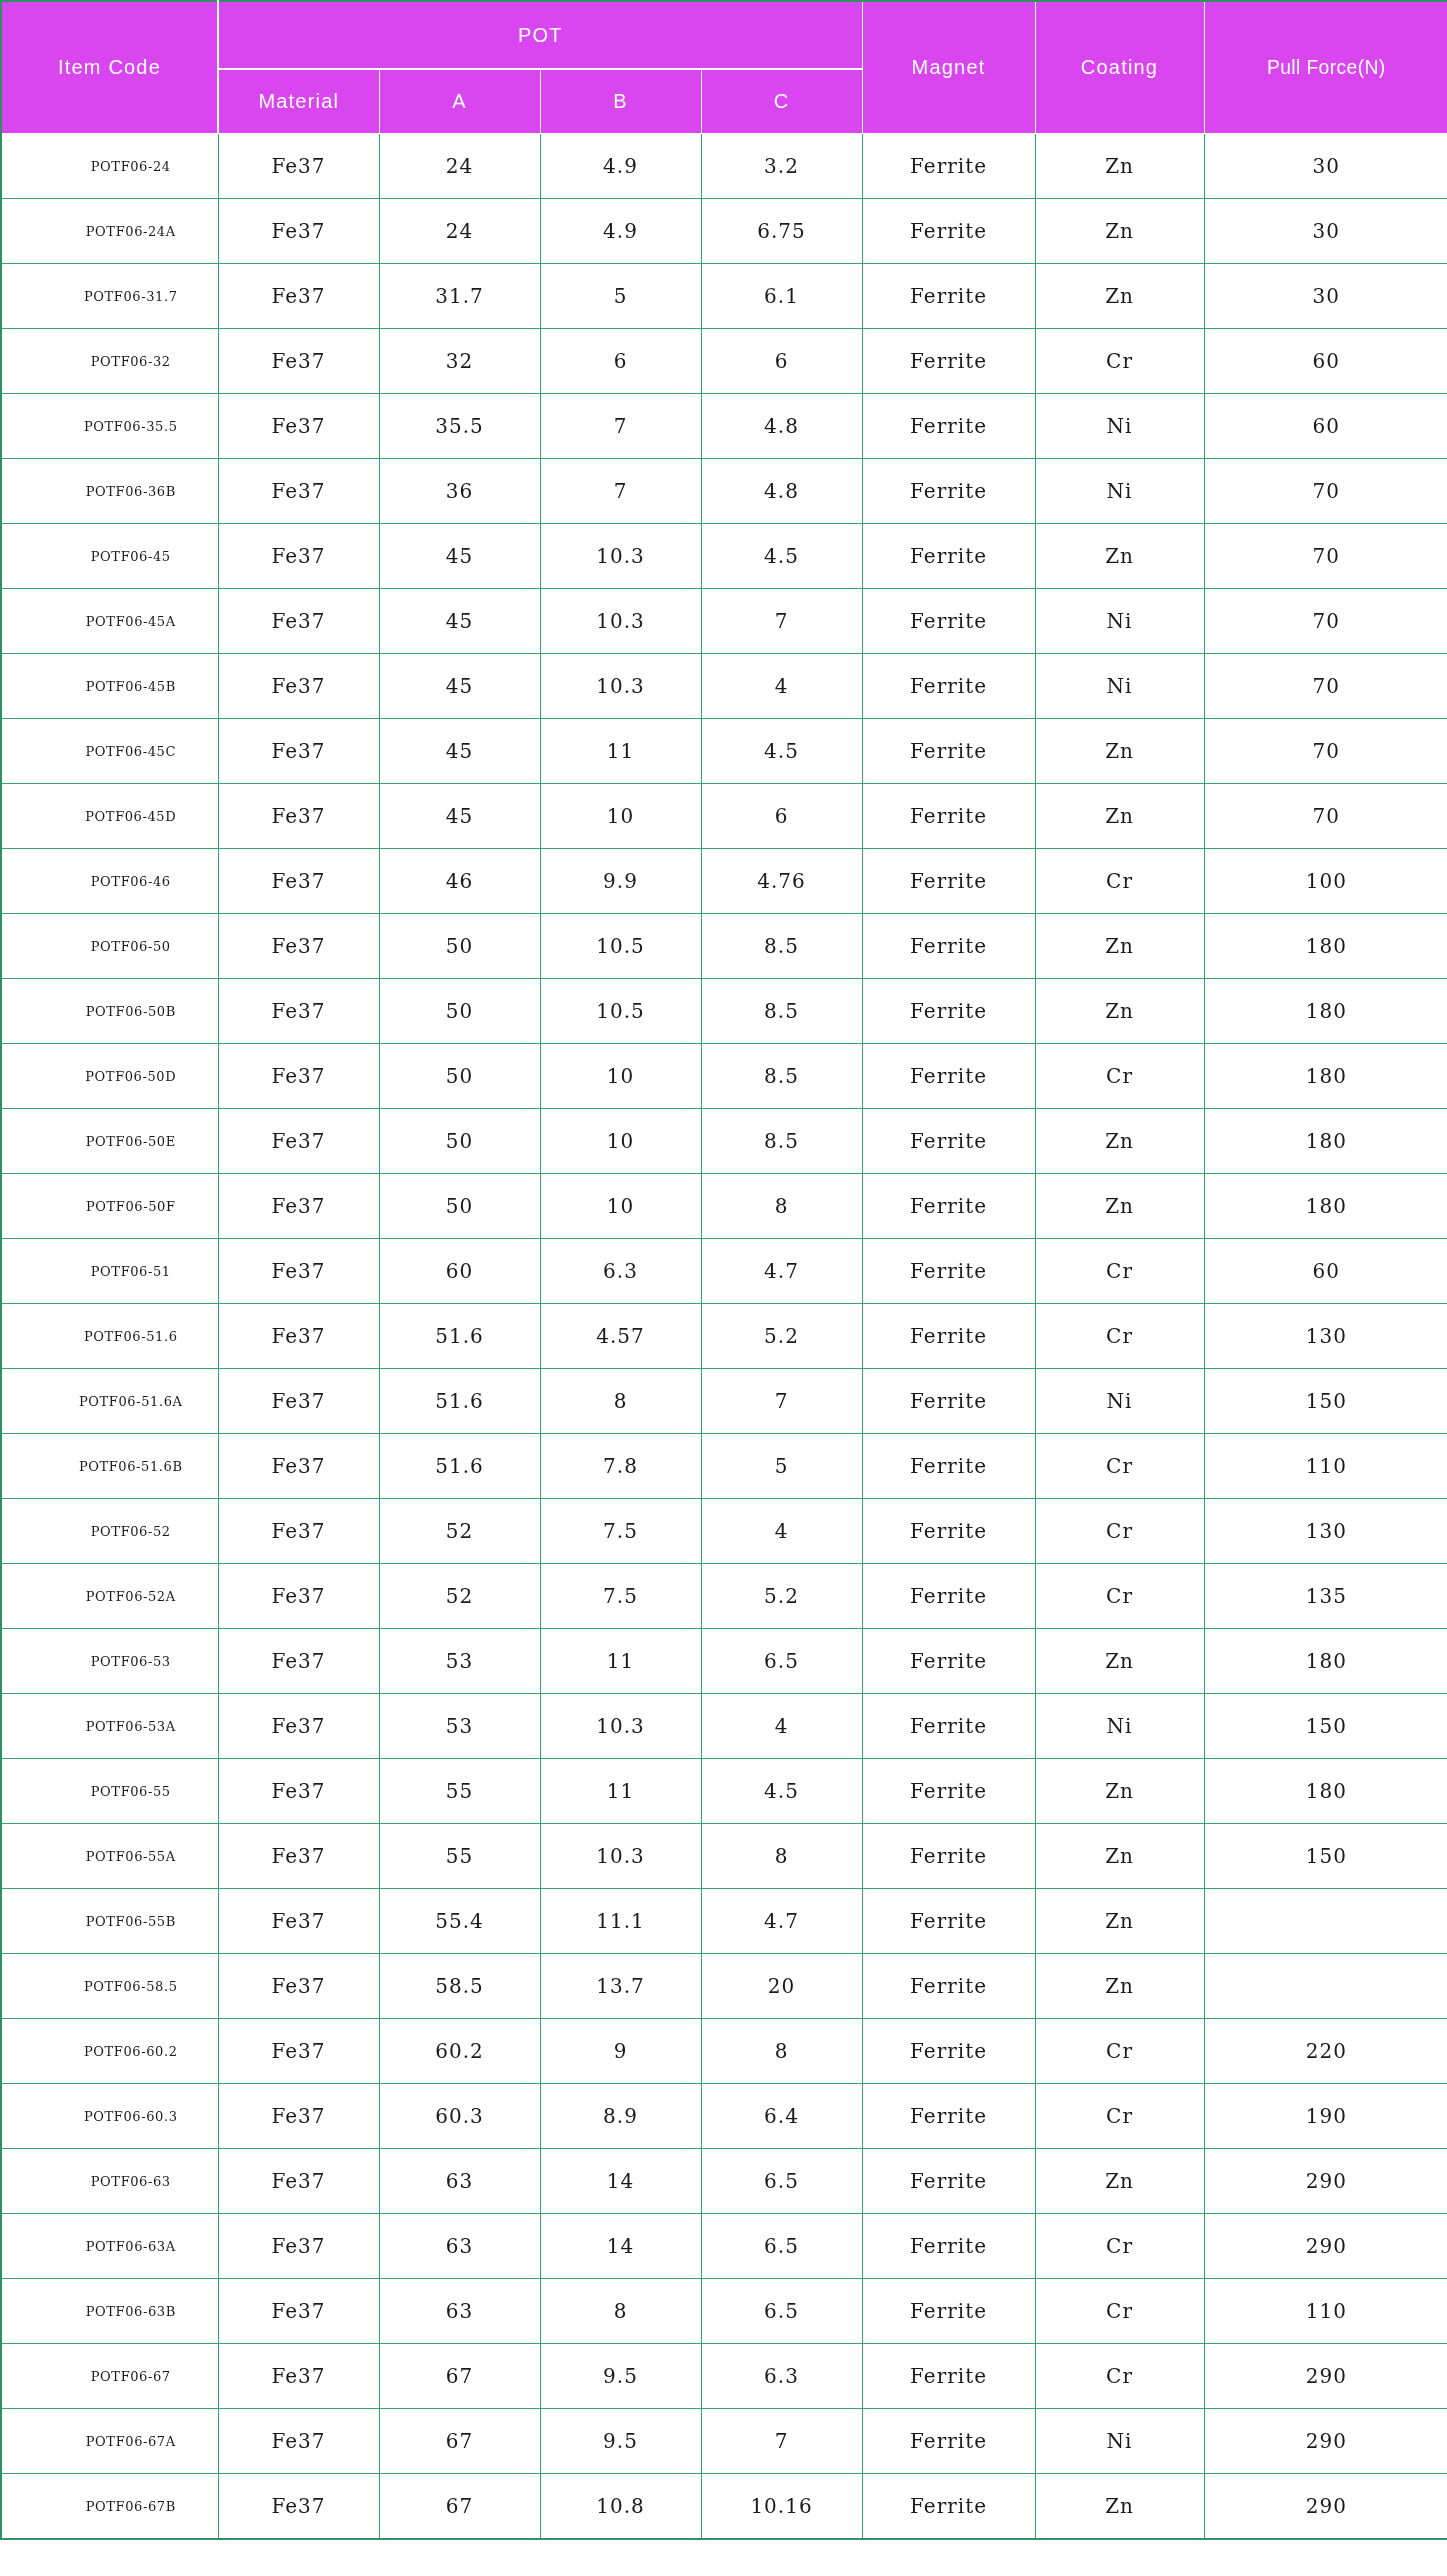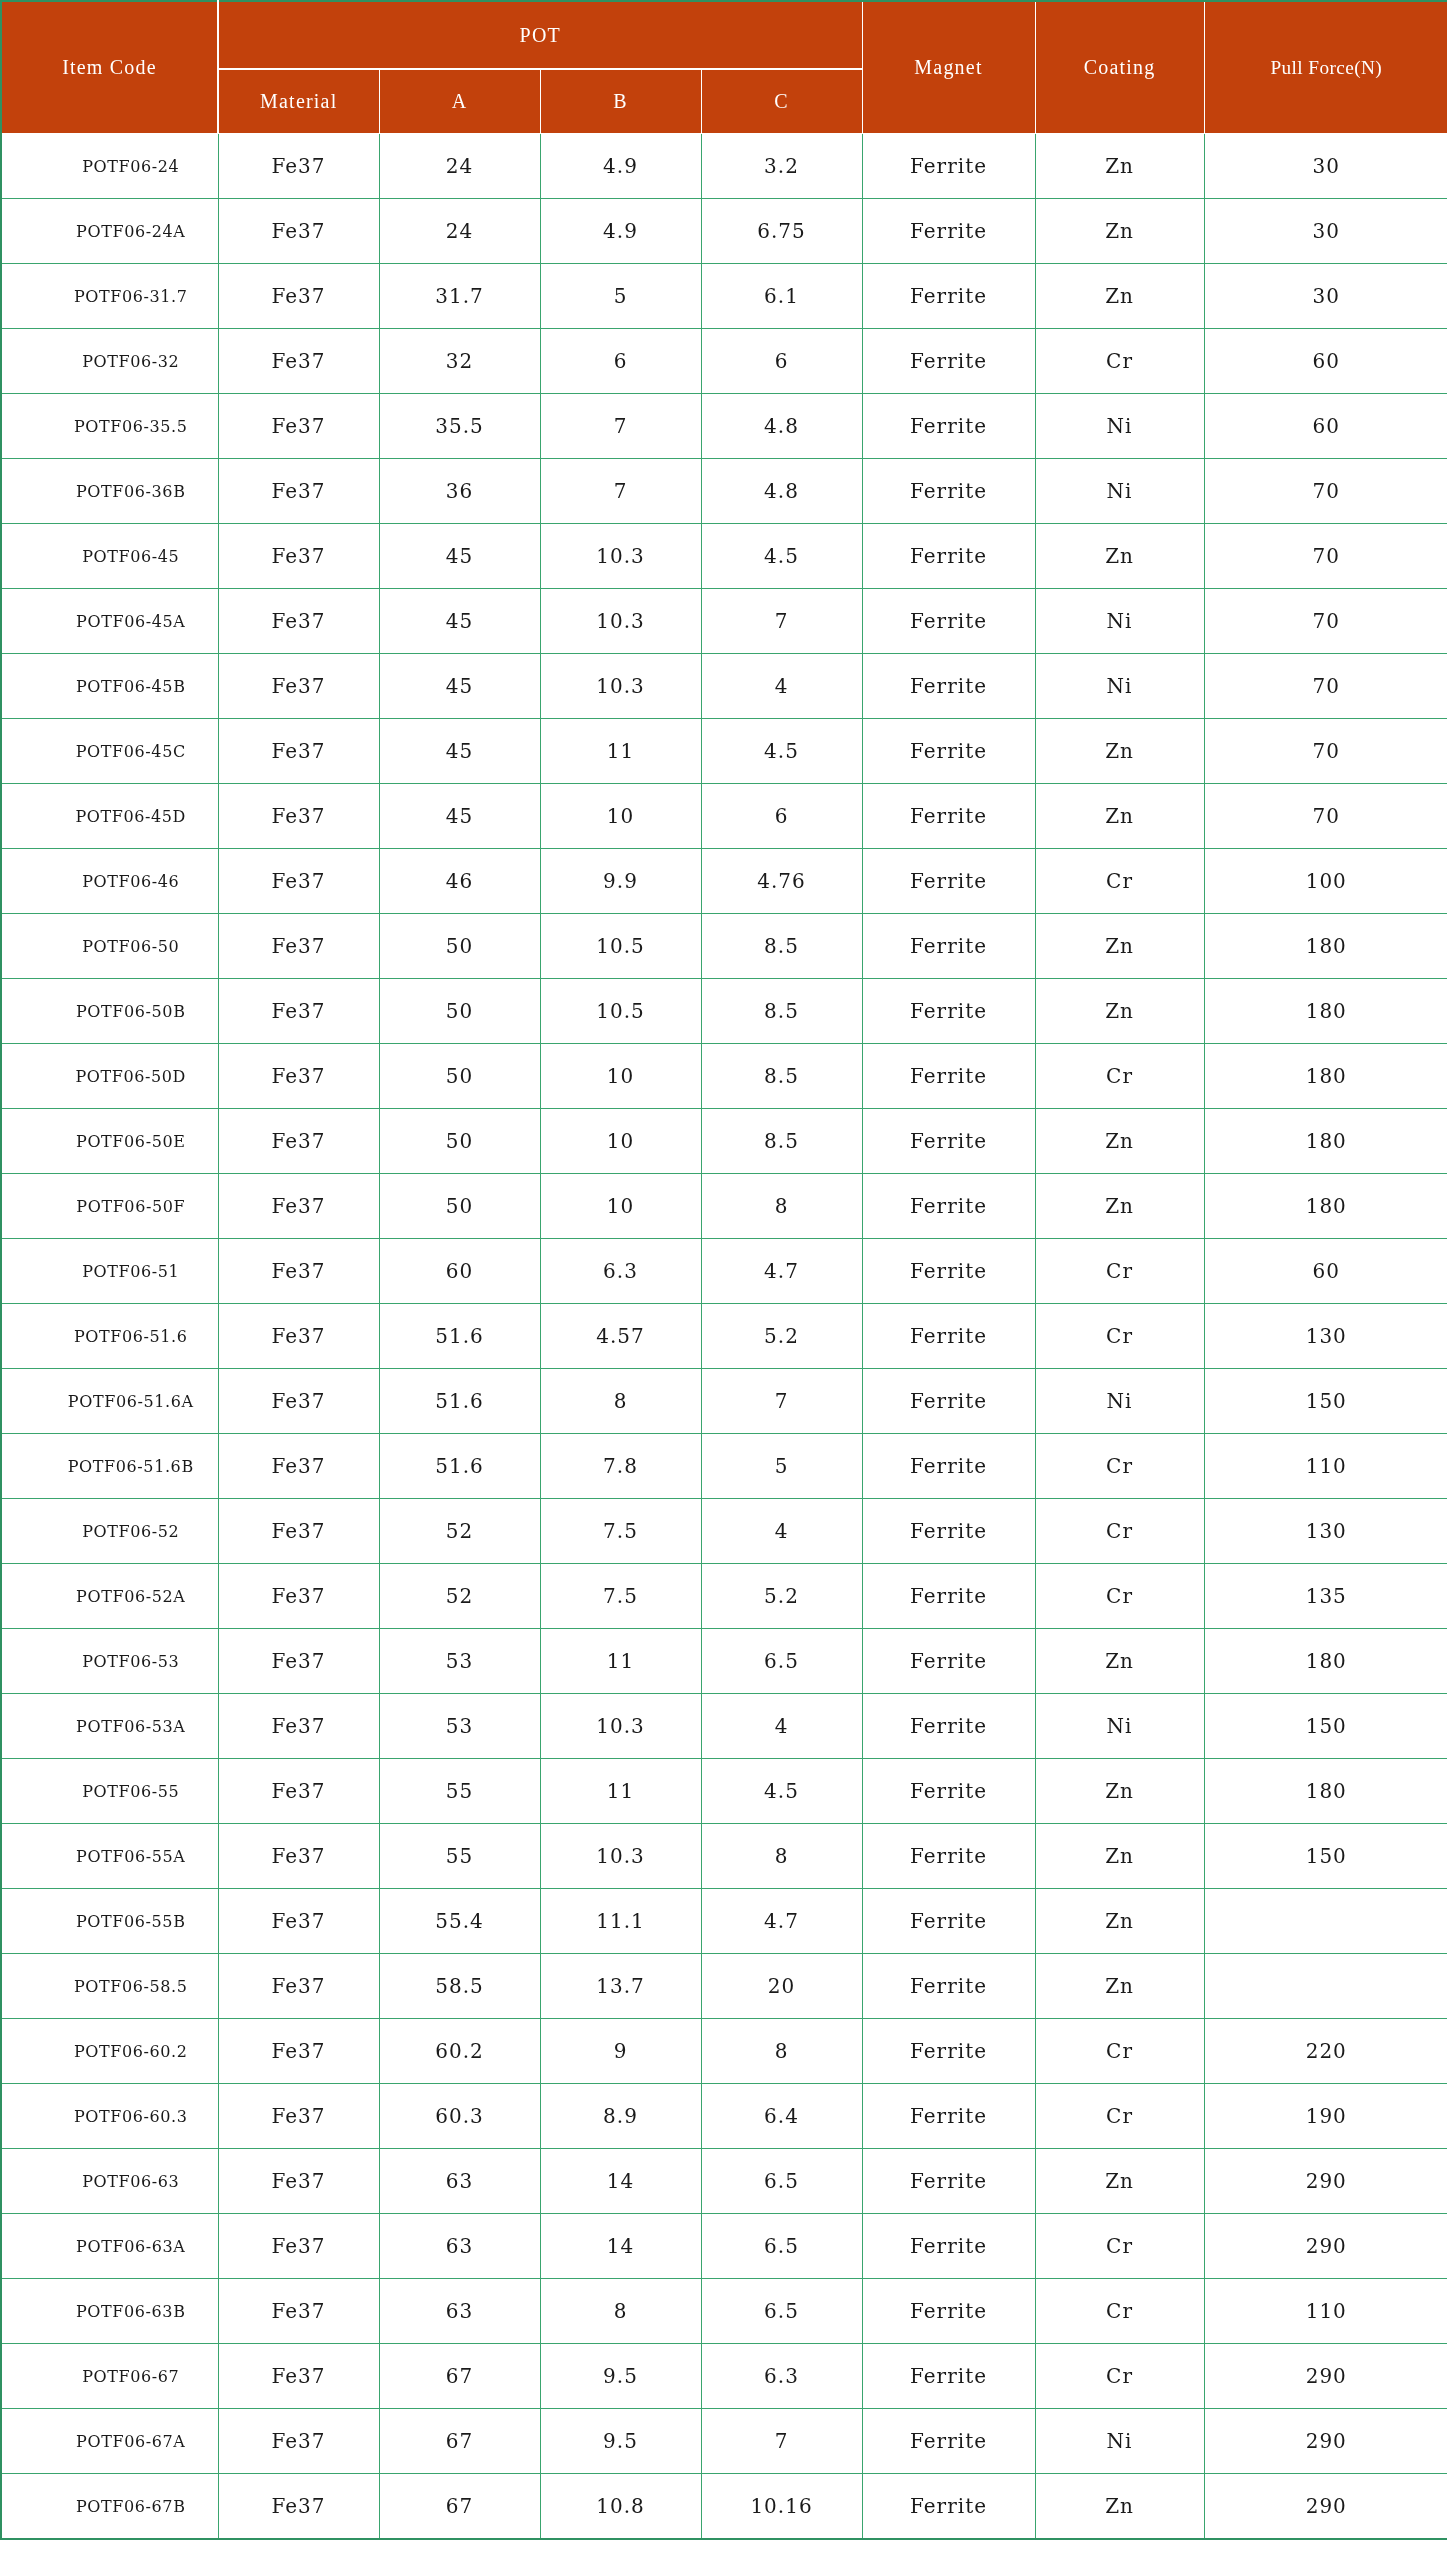--- a/index.html
+++ b/index.html
@@ -25,24 +25,24 @@
   col.c-mat     { width: 161px; }
   col.c-a       { width: 161px; }
   col.c-b       { width: 161px; }
   col.c-c       { width: 161px; }
   col.c-magnet  { width: 173px; }
   col.c-coat    { width: 169px; }
   col.c-pull    { width: 245px; }
 
   
   thead th {
-    background: #c2410c;
+    background: #d946ef;
     color: #ffffff;
     font-weight: normal;
-    font-family: Liberation Serif, serif;
+    font-family: Liberation Sans, sans-serif;
     font-size: 20px;
     letter-spacing: 1.2px;
     text-align: center;
     vertical-align: middle;
     border: 1.6px solid #ffffff;
     padding: 0;
   }
   thead th.h-top-group {
     border-bottom: 2.4px solid #ffffff;
   }
@@ -65,21 +65,21 @@
     height: 64px;
     font-size: 20px;
     letter-spacing: 1px;
     color: #1a1a1a;
     font-family: "DejaVu Serif", serif;
     padding: 0;
     white-space: nowrap;
     overflow: hidden;
   }
   tbody td.cell-item {
-    font-size: 16px;
+    font-size: 13px;
     letter-spacing: 0.6px;
     padding-left: 42px;
   }
   tbody tr:first-child td {
     border-top: none;
   }
 
   
   #spec-table {
     border: 2.4px solid #2f9161;

